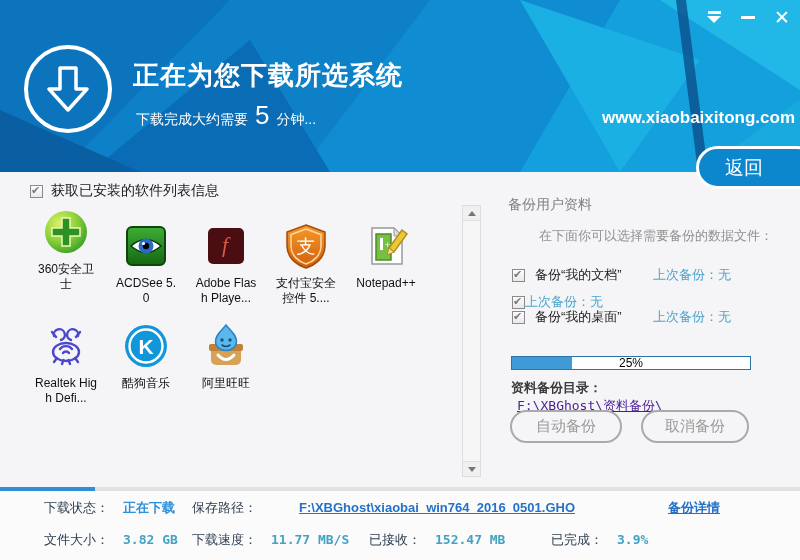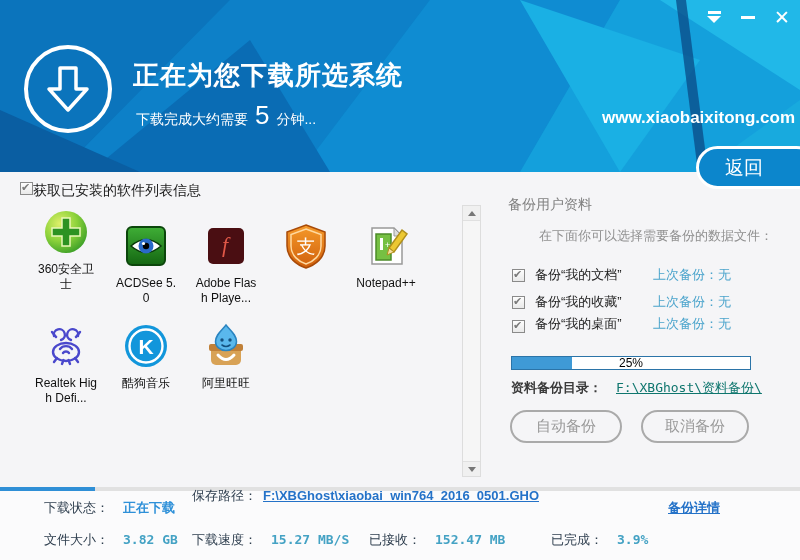--- a/index.html
+++ b/index.html
@@ -24,21 +24,21 @@
   .hdr-sub .t { font-size:14px; }
   .hdr-sub .n { font-size:26px; margin:0 7px; font-weight:400; }
   .brand { position:absolute; left:556px; top:50px; color:#fff; font-size:46px; font-weight:900; letter-spacing:2px; white-space:nowrap; }
   .website { position:absolute; left:558px; top:108px; color:#fff; font-size:17px; font-weight:700;margin-left:44px; }
   .back-btn { position:absolute; left:696px; top:146px; width:122px; height:43px; background:#0c86cc; border:3px solid #fff; border-radius:22px; color:#fff; font-size:19px; display:flex; align-items:center; justify-content:flex-start; padding-left:26px; z-index:5; cursor:pointer; }
 
   
   .cb { width:13px; height:13px; border:1px solid #8a8a8a; background:linear-gradient(#fdfdfd,#e9e9e9); position:relative; display:inline-block; flex:none; }
   .cb.checked::after { content:"✔"; position:absolute; left:0px; top:-2px; font-size:11px; color:#7a7a7a; }
 
-  .main-cb-row { position:absolute; left:20px; top:182px; display:flex; }
+  .main-cb-row { position:absolute; left:30px; top:182px; display:flex; align-items:center; gap:8px; }
   .main-cb-row .lbl { font-size:14px; color:#1a1a1a; }
 
   
   .sw-cell { position:absolute; width:80px; text-align:center; cursor:pointer; }
   .sw-cell .ic { width:48px; height:48px; margin:0 auto; }
   .sw-cell .cap { margin:6px auto 0; width:66px; font-size:12px; line-height:15px; color:#111; word-break:break-all; }
 
   
   .vscroll { position:absolute; left:462px; top:205px; width:19px; height:272px; background:#f6f6f6; border:1px solid #ddd; }
   .vscroll .arr { position:absolute; left:0; width:100%; height:15px; display:flex; align-items:center; justify-content:center; background:#f0f0f0; }
@@ -49,23 +49,23 @@
 
   
   .bk-title { position:absolute; left:508px; top:196px; font-size:14px; color:#808080; }
   .bk-desc  { position:absolute; left:508px; top:227px; font-size:13px; color:#909090;margin-left:31px; }
   .bk-opt { position:absolute; left:512px; display:flex; align-items:center; }
   .bk-opt .olbl { margin-left:10px; font-size:13px; color:#222; width:118px; }
   .bk-opt .last { font-size:13px; color:#4ba4cc; cursor:pointer; }
   .pbar { position:absolute; left:511px; top:356px; width:240px; height:14px; border:1px solid #2b74a8; background:#fff; }
   .pbar .fill { height:100%; background:#3f9ad6; }
   .pbar .ptxt { position:absolute; left:0; top:0; width:100%; text-align:center; font-size:12px; color:#000; line-height:13px; }
-  .bk-dir { position:absolute; left:511px; top:379px; font-size:13px; display:flex; align-items:flex-start; }
+  .bk-dir { position:absolute; left:511px; top:379px; font-size:13px; display:flex; align-items:flex-start;flex-direction:column; }
   .bk-dir .dlbl { color:#3a3a3a; font-weight:700; }
-  .bk-dir .dlink { margin-left:14px; color:#0f766e; text-decoration:underline; cursor:pointer; }
+  .bk-dir .dlink { margin-left:6px; color:#4c1d95; text-decoration:underline; cursor:pointer; }
   .pill-btn { position:absolute; top:410px; height:33px; border:2px solid #aaa; border-radius:17px; background:transparent; color:#999; font-size:15px; display:flex; align-items:center; justify-content:center; cursor:pointer; }
 
   
   .statusbar { position:absolute; left:0; top:487px; width:800px; height:73px; background:#fbfbfc; }
   .strip { position:absolute; left:0; top:0; width:800px; height:4px; background:#e1e1e1; }
   .strip .blue { position:absolute; left:0; top:0; width:95px; height:4px; background:#2f8fd6; }
   .srow { position:absolute; height:17px; display:flex; align-items:center; }
   .slbl { font-size:13px; font-weight:400; color:#2e3e4e;margin-left:24px; }
   .sval { font-size:13px; font-weight:700; color:#44a2c4; margin-left:14px; }
   .sval.bright { color:#2e90d8; font-family:"Liberation Sans","DejaVu Sans",sans-serif; }
@@ -178,20 +178,21 @@
           <linearGradient id="gali" x1="0" y1="0" x2="0" y2="1">
         <stop offset="0%" stop-color="#f59a2a"></stop>
             <stop offset="100%" stop-color="#d05f0c"></stop>
       </linearGradient>
         </defs>
       <path d="M24 3 L43 10 V24 C43 36 33 43 24 46 C15 43 5 36 5 24 V10 Z" fill="url(#gali)" stroke="#a84a08" stroke-width="1.5"></path>
       <path d="M24 7 L39 12.5 V24 C39 33.5 31.5 39.5 24 42 C16.5 39.5 9 33.5 9 24 V12.5 Z" fill="none" stroke="#ffd9a0" stroke-width="1.5"></path>
       <text x="24" y="31" font-size="19" text-anchor="middle" fill="#fff" font-family="sans-serif">支</text>
     </svg>
   </div>
+  <div class="cap">支付宝安全控件 5....</div>
 </div>
 
 <div class="sw-cell" style="left:346px;top:222px;">
   <div class="ic">
     <svg width="48" height="48" viewBox="0 0 48 48">
       <path d="M10 6 h22 l8 8 v28 H10 Z" fill="#fff" stroke="#999" stroke-width="1.5"></path>
       <path d="M32 6 l8 8 h-8 Z" fill="#ddd" stroke="#999" stroke-width="1"></path>
       <rect x="14" y="12" width="15" height="26" fill="#76c043" stroke="#4c8c28" stroke-width="1.5"></rect>
       <rect x="18" y="16" width="3" height="12" fill="#fff"></rect>
       <text x="23" y="26" font-size="9" fill="#fff" font-family="sans-serif">++</text>
@@ -258,24 +259,23 @@
 <div class="bk-title">备份用户资料</div>
 <div class="bk-desc">在下面你可以选择需要备份的数据文件：</div>
 
 <div class="bk-opt" style="top:266px;">
   <span class="cb checked"></span>
   <span class="olbl">备份“我的文档”</span>
   <span class="last">上次备份：无</span>
 </div>
 <div class="bk-opt" style="top:293px;">
   <span class="cb checked"></span>
-  <span class="olbl">备份“我的收藏”</span>
   <span class="last">上次备份：无</span>
 </div>
-<div class="bk-opt" style="top:315px;align-items:flex-end;">
+<div class="bk-opt" style="top:308px;">
   <span class="cb checked"></span>
   <span class="olbl">备份“我的桌面”</span>
   <span class="last">上次备份：无</span>
 </div>
 
 <div class="pbar">
   <div class="fill" style="width: 25%;"></div>
   <div class="ptxt">25%</div>
 </div>
 
@@ -289,35 +289,35 @@
 
 <div class="statusbar">
   <div class="strip">
       <div class="blue"></div>
     </div>
 
   <div class="srow" style="left:20px;top:12px;">
     <span class="slbl">下载状态：</span>
     <span class="sval bright">正在下载</span>
   </div>
-  <div class="srow" style="left:168px;top:0;">
+  <div class="srow" style="left:168px;top:12px;gap:36px;">
     <span class="slbl">保存路径：</span>
     <span class="slink">F:\XBGhost\xiaobai_win764_2016_0501.GHO</span>
   </div>
   <div class="srow" style="left:668px;top:12px;">
     <span class="slink" style="margin-left:0;">备份详情</span>
   </div>
 
   <div class="srow" style="left:20px;top:44px;">
     <span class="slbl">文件大小：</span>
     <span class="sval mono">3.82 GB</span>
   </div>
   <div class="srow" style="left:168px;top:44px;">
     <span class="slbl">下载速度：</span>
-    <span class="sval mono">15.27 MB/S</span>
+    <span class="sval mono">11.77 MB/S</span>
   </div>
   <div class="srow" style="left:345px;top:44px;">
     <span class="slbl">已接收：</span>
     <span class="sval mono">152.47 MB</span>
   </div>
   <div class="srow" style="left:527px;top:44px;">
     <span class="slbl">已完成：</span>
     <span class="sval mono">3.9%</span>
   </div>
 

